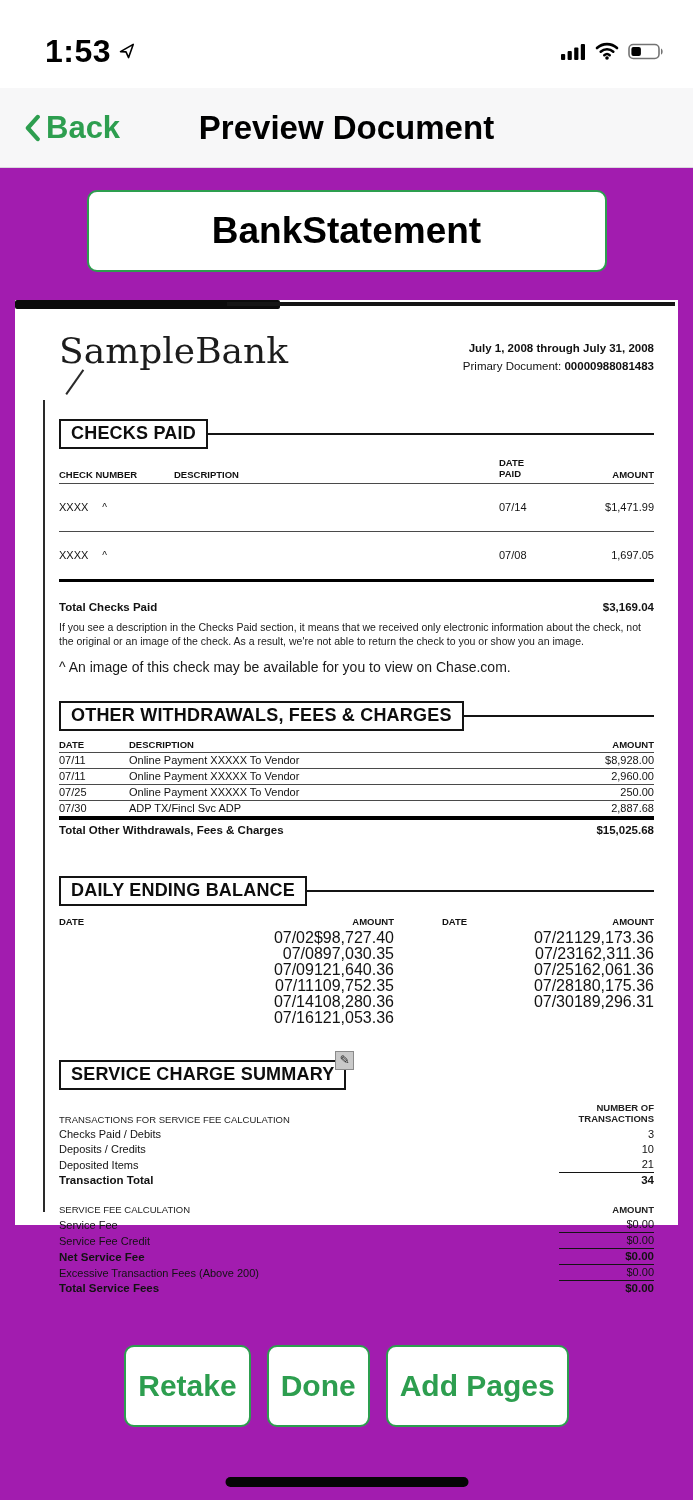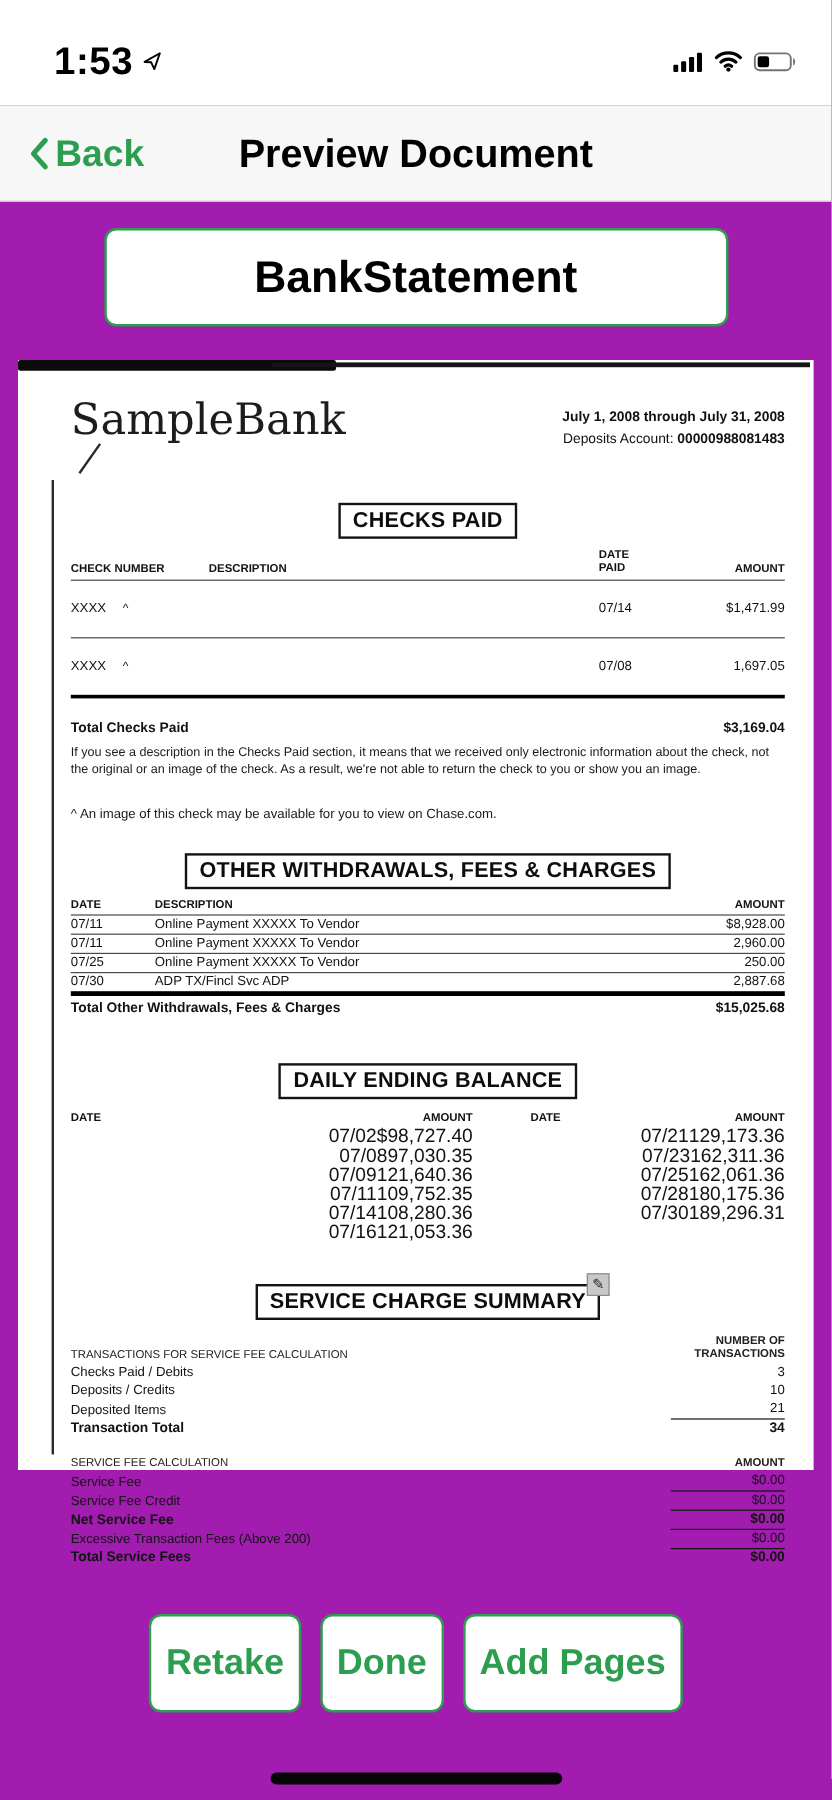--- a/index.html
+++ b/index.html
@@ -32,35 +32,35 @@
 
   
   .stmt-header { display:flex; justify-content:space-between; align-items:flex-start; }
   .bank-name { font-family:"DejaVu Serif","Liberation Serif",serif; font-size:36px; color:#1c1c1c; }
   .bank-slash { width:30px; height:2px; background:#2a2a2a; transform:rotate(-55deg); transform-origin:left bottom; margin:22px 0 0 8px; }
   .stmt-meta { text-align:right; font-size:11.5px; line-height:1.55; padding-top:10px; color:#111; }
   .stmt-period { font-weight:700; }
   .acct-num { font-weight:700; }
 
   
-  .sec-title-row { display:flex; align-items:center;flex-direction:column; }
+  .sec-title-row { display:flex; align-items:center; }
   .sec-title { position:relative; border:2px solid #141414; padding:2px 10px 3px; font-size:18px; font-weight:700; color:#0d0d0d; white-space:nowrap; letter-spacing:.2px; }
   .sec-rule { flex:1; height:2px; background:#141414; }
 
   
   .sec-checks { margin-top:24px; }
   .cp-head, .cp-row { display:grid; grid-template-columns:115px 325px 1fr 110px; }
   .cp-head { margin-top:9px; font-size:9.5px; font-weight:700; align-items:end; padding-bottom:3px; }
   .cp-head .h-stack { display:flex; flex-direction:column; line-height:1.15; }
   .cp-head .c4, .cp-row .c4 { text-align:right; }
   .cp-row { font-size:11px; line-height:15px; border-top:1px solid #4a4a4a; padding:16px 0; }
   .cp-row .marker { margin-left:14px; font-size:10px; }
   .cp-total { display:flex; justify-content:space-between; border-top:3px solid #000; font-size:11.5px; font-weight:700; padding:19px 0 1px; }
   .note { margin-top:6px; font-size:10.5px; line-height:1.38; color:#1a1a1a; }
-  .footnote { margin-top:24px; font-size:11px; color:#1a1a1a; }
+  .footnote { margin-top:10px; font-size:14px; color:#1a1a1a; }
 
   
   .sec-wd { margin-top:26px; }
   .wd-head, .wd-row { display:grid; grid-template-columns:70px 1fr 130px; }
   .wd-head { margin-top:8px; font-size:9.5px; font-weight:700; padding-bottom:2px; }
   .wd-head .c3, .wd-row .c3 { text-align:right; }
   .wd-row { font-size:11px; line-height:14px; border-top:1px solid #4a4a4a; padding:0.5px 0; }
   .wd-total { display:flex; justify-content:space-between; border-top:4px solid #000; font-size:11.5px; font-weight:700; padding:4px 0 0; }
 
   
@@ -149,21 +149,21 @@
     <div class="stmt">
 
       <div class="stmt-header">
         <div>
           <div class="bank-name">SampleBank</div>
           <div class="bank-slash"></div>
         </div>
         <div class="stmt-meta">
           <div class="stmt-period">July 1, 2008 through July 31, 2008</div>
           <div>
-            <span>Deposits Account:</span>
+            <span>Primary Document:</span>
             <span class="acct-num">00000988081483</span>
           </div>
         </div>
       </div>
 
       <section class="sec-checks">
         <div class="sec-title-row">
           <div class="sec-title">CHECKS PAID</div>
           <div class="sec-rule"></div>
         </div>

